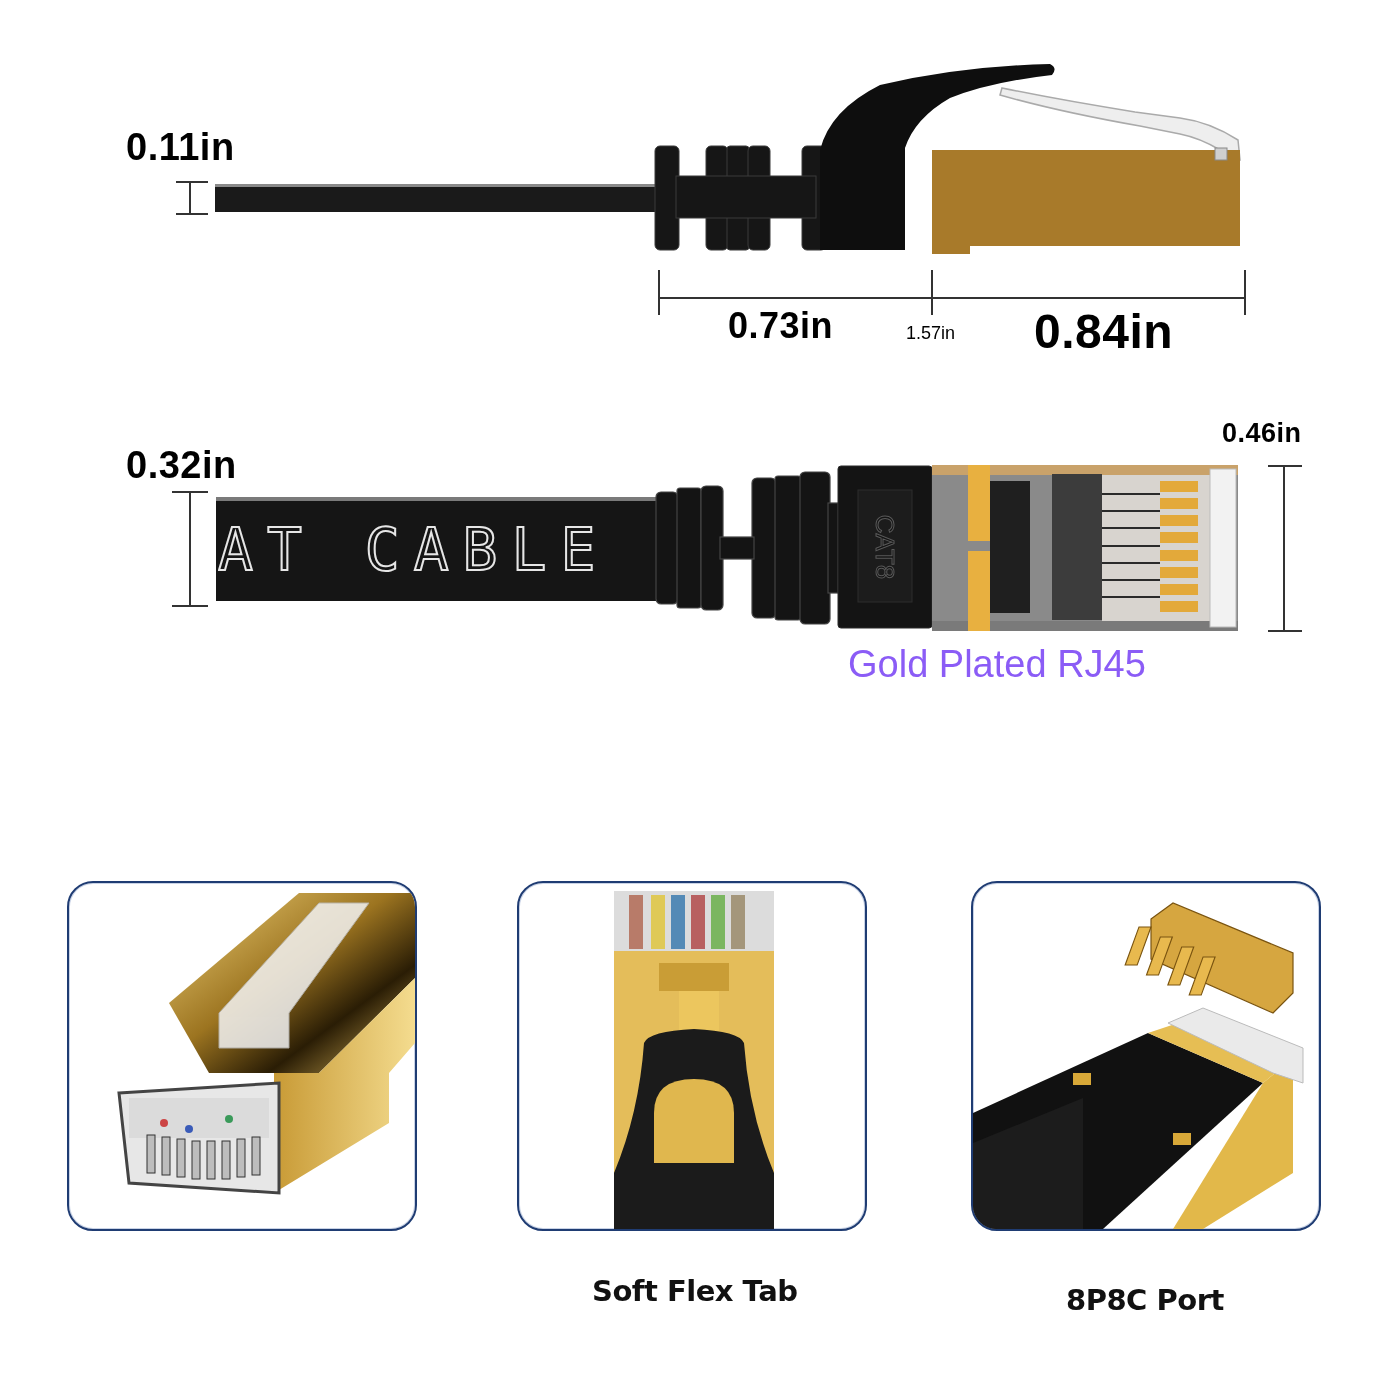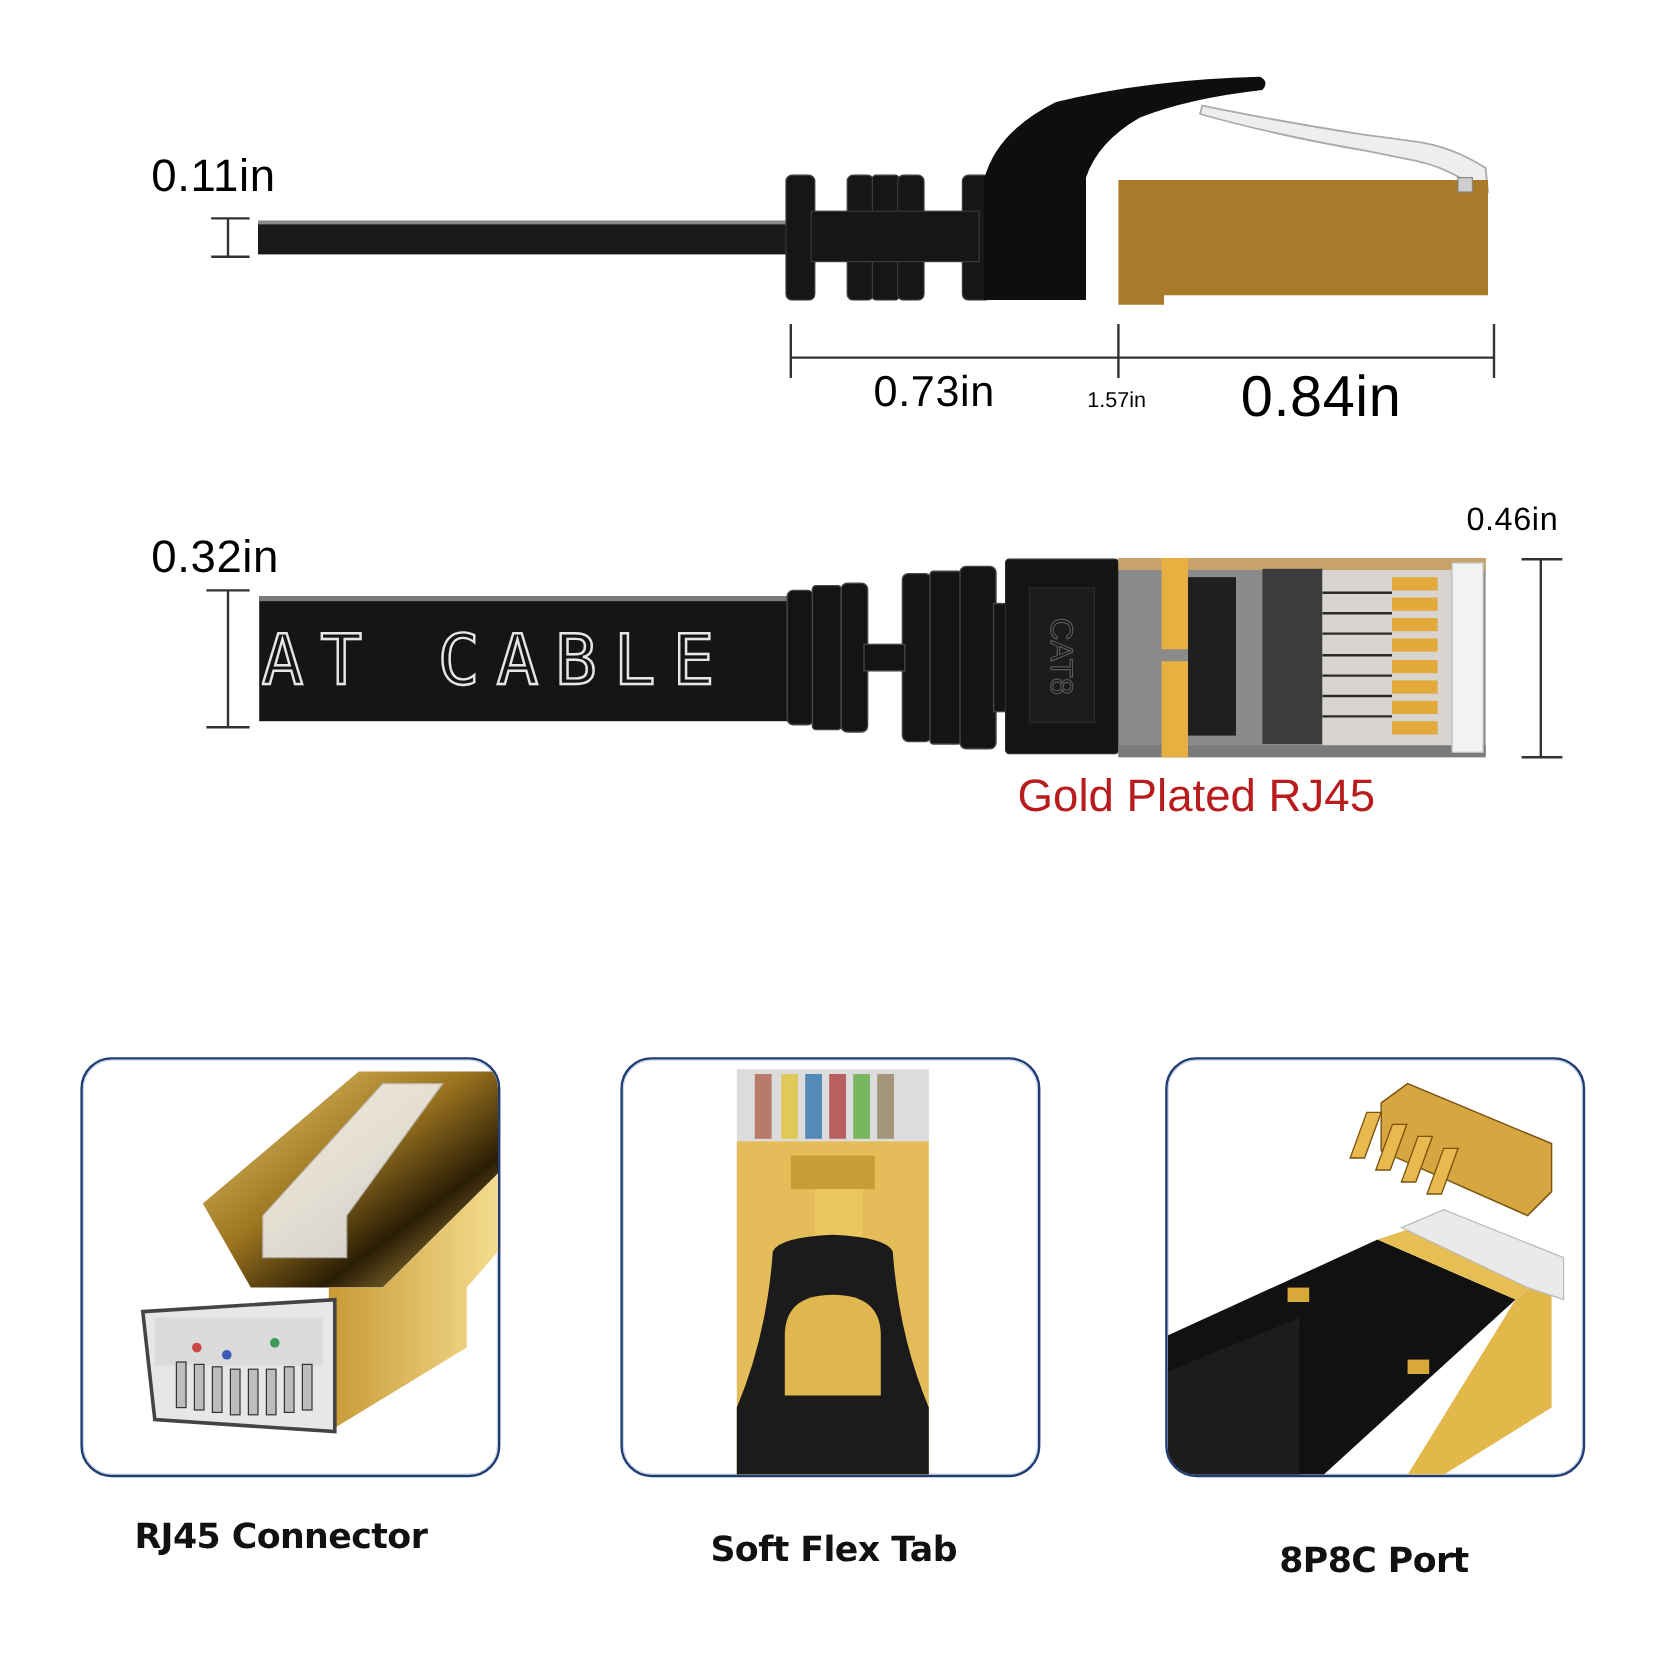--- a/index.html
+++ b/index.html
@@ -1,20 +1,20 @@
 <!DOCTYPE html>
 <html><head>
 <meta charset="utf-8">
 <style>
   html,body{margin:0;padding:0;background:#ffffff;}
   body{width:1400px;height:1400px;position:relative;overflow:hidden;font-family:"Liberation Sans",sans-serif;color:#000;}
   .abs{position:absolute;}
-  .dim-label{position:absolute;font-family:"Liberation Sans",sans-serif;font-weight:normal;font-size:38px;letter-spacing:0.5px;line-height:1;}
+  .dim-label{position:absolute;font-family:"Liberation Sans",sans-serif;font-weight:bold;font-size:38px;letter-spacing:0.5px;line-height:1;}
   .dim-small{position:absolute;font-family:Liberation Sans, sans-serif;font-size:18px;line-height:1;}
-  .caption-mid{position:absolute;font-family:"Liberation Sans",sans-serif;font-size:38px;line-height:1;color:#b91c1c;}
+  .caption-mid{position:absolute;font-family:"Liberation Sans",sans-serif;font-size:38px;line-height:1;color:#8b5cf6;}
   .panel{position:absolute;border:2.5px solid #1f3c73;border-radius:26px;background:#ffffff;overflow:hidden;box-shadow:0 0 0 1px #c9d3e6 inset;}
   .panel-caption{position:absolute;font-family:"DejaVu Sans",sans-serif;font-weight:bold;font-size:29px;line-height:36px;color:#111;letter-spacing:-0.5px;}
   svg{display:block;}
 </style>
 </head>
 <body>
 
 <div class="dim-label" style="left:126px;top:128px;">0.11in</div>
 
 <svg class="abs" style="left:170px;top:55px;" width="1100" height="280" viewBox="170 55 1100 280">
@@ -162,21 +162,20 @@
       <rect x="153" y="258" width="8" height="38"></rect>
       <rect x="168" y="256" width="8" height="38"></rect>
       <rect x="183" y="254" width="8" height="38"></rect>
     </g>
     <circle cx="95" cy="240" r="4" fill="#c44"></circle>
     <circle cx="120" cy="246" r="4" fill="#3a5bb8"></circle>
     <circle cx="160" cy="236" r="4" fill="#3a9a5a"></circle>
   </svg>
 </div>
 <div class="panel-caption" style="left:112px;top:1262px;">
-  <div>RJ45 Connector</div>
 </div>
 
 <div class="panel" style="left:517px;top:881px;width:346px;height:346px;">
   <svg width="346" height="346" viewBox="0 0 346 346">
 
     <rect x="95" y="8" width="160" height="60" fill="#dcdcdc"></rect>
     <g opacity="0.85">
       <rect x="110" y="12" width="14" height="54" fill="#b26a55"></rect>
       <rect x="132" y="12" width="14" height="54" fill="#e0c640"></rect>
       <rect x="152" y="12" width="14" height="54" fill="#3c7cb0"></rect>

